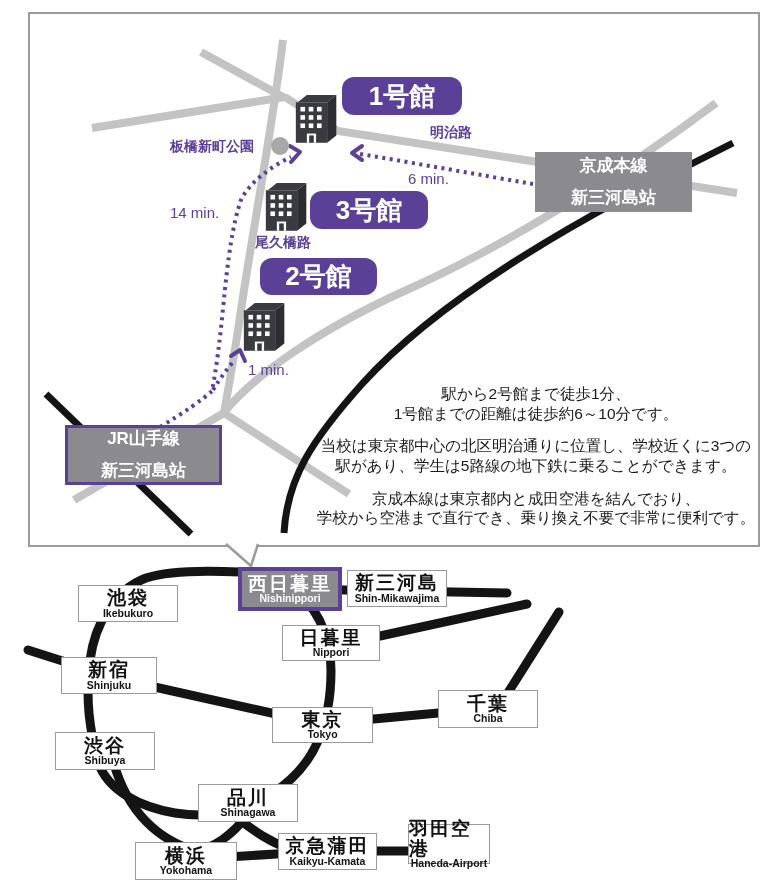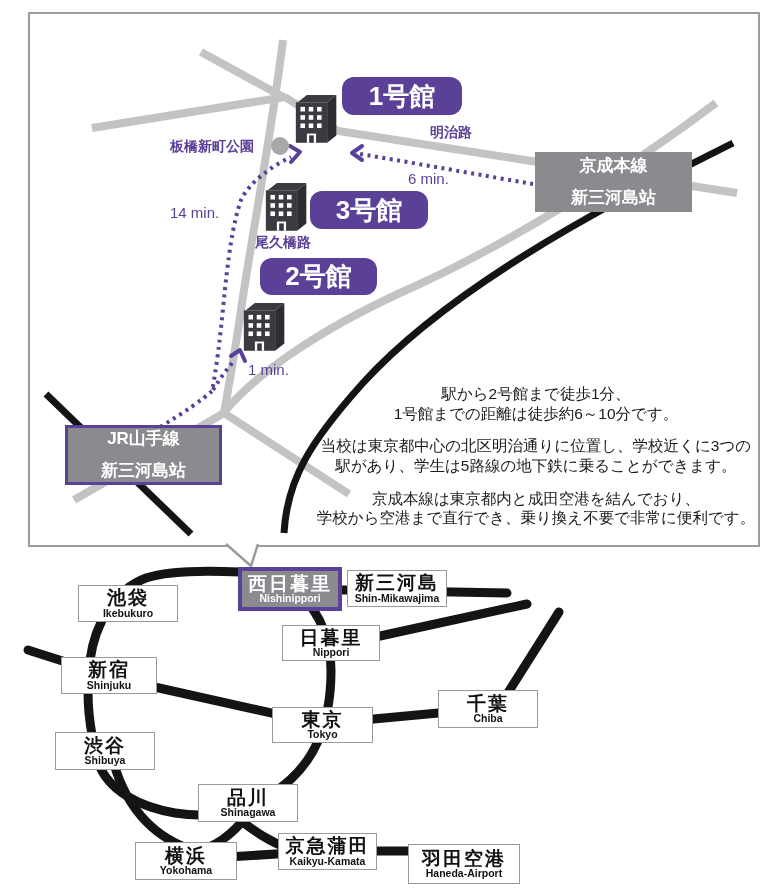--- a/index.html
+++ b/index.html
@@ -191,18 +191,18 @@
     <div class="st-en">Shinagawa</div>
   </div>
   <div class="st" style="left:135px;top:842px;width:102px;height:38px">
     <div class="st-jp">横浜</div>
     <div class="st-en">Yokohama</div>
   </div>
   <div class="st" style="left:278px;top:833px;width:99px;height:37px">
     <div class="st-jp">京急蒲田</div>
     <div class="st-en">Kaikyu-Kamata</div>
   </div>
-  <div class="st" style="left:408px;top:844px;width:112px;height:40px">
+  <div class="st" style="left:408px;top:824px;width:82px;height:40px">
     <div class="st-jp">羽田空港</div>
     <div class="st-en">Haneda-Airport</div>
   </div>
 
 </div>
 
 </body></html>

